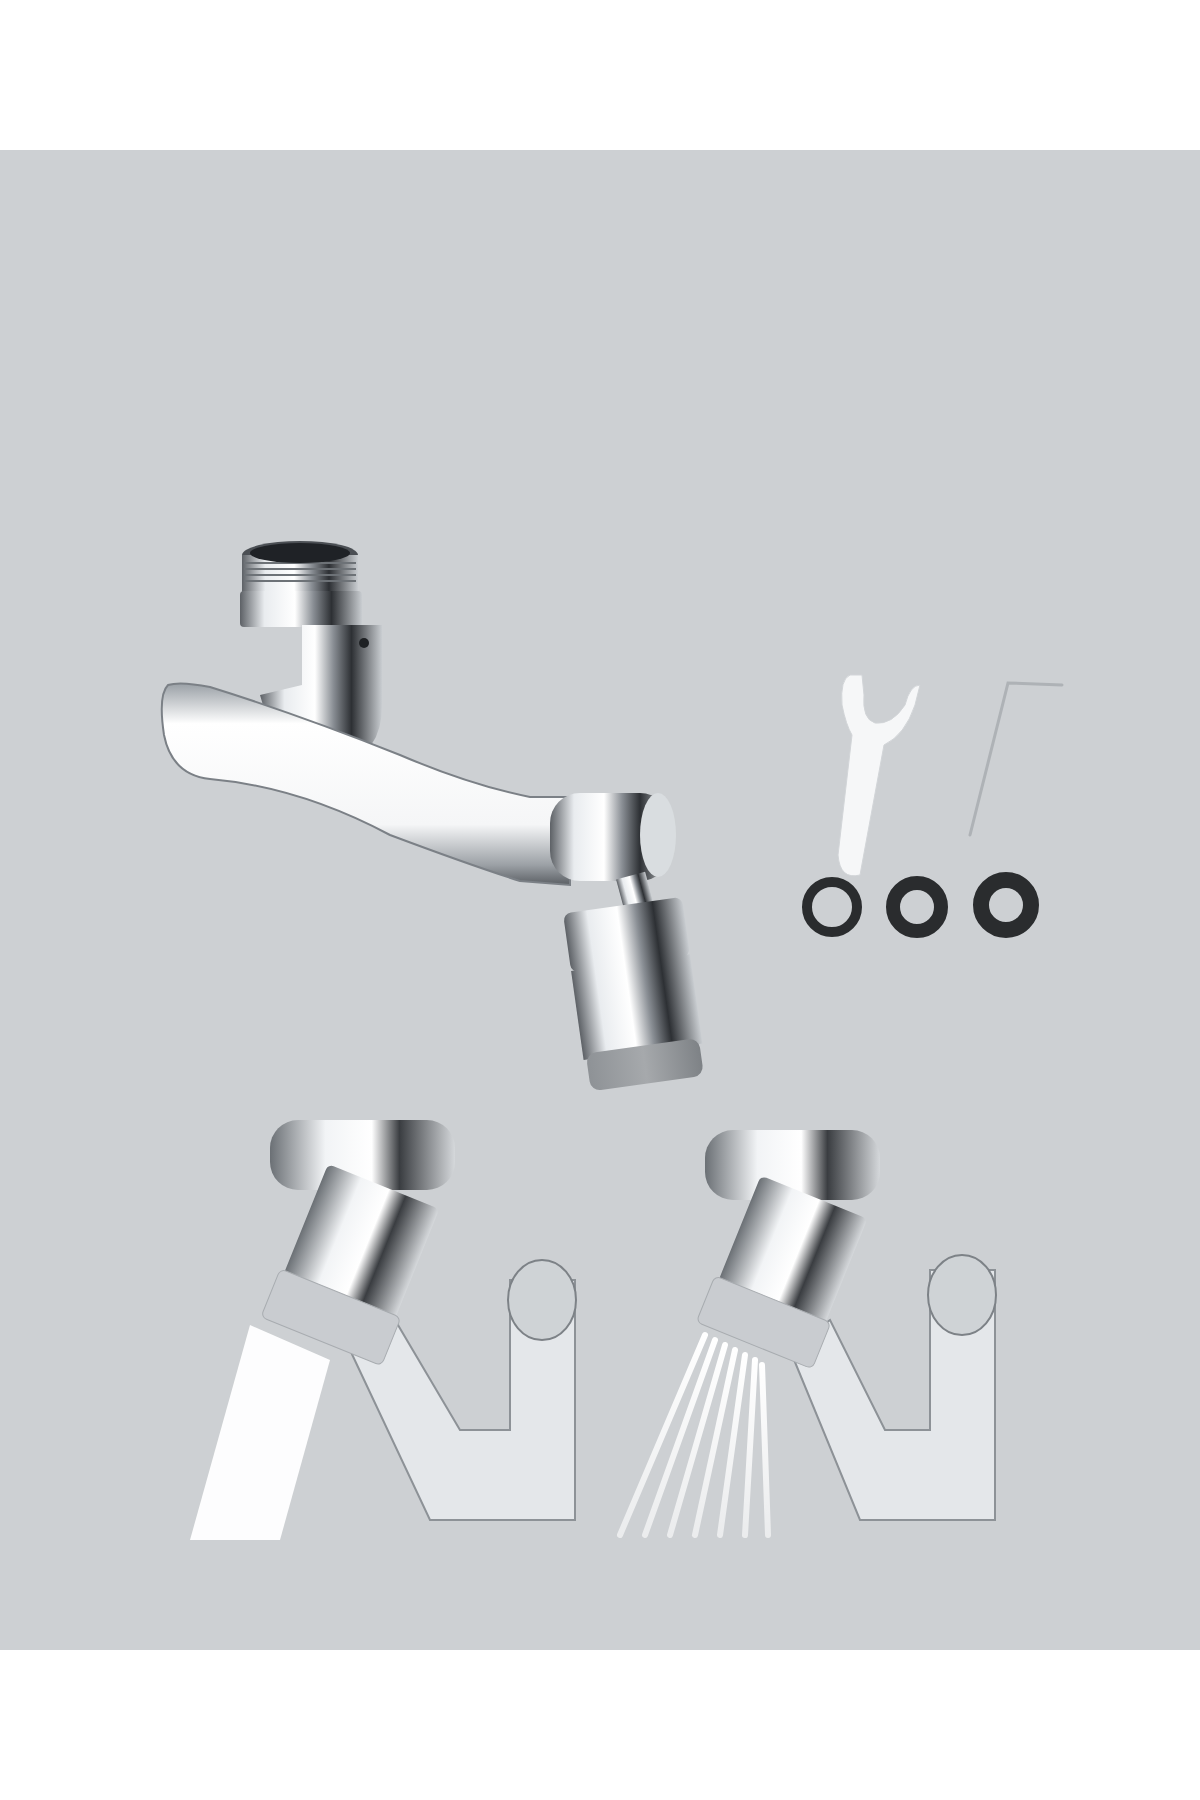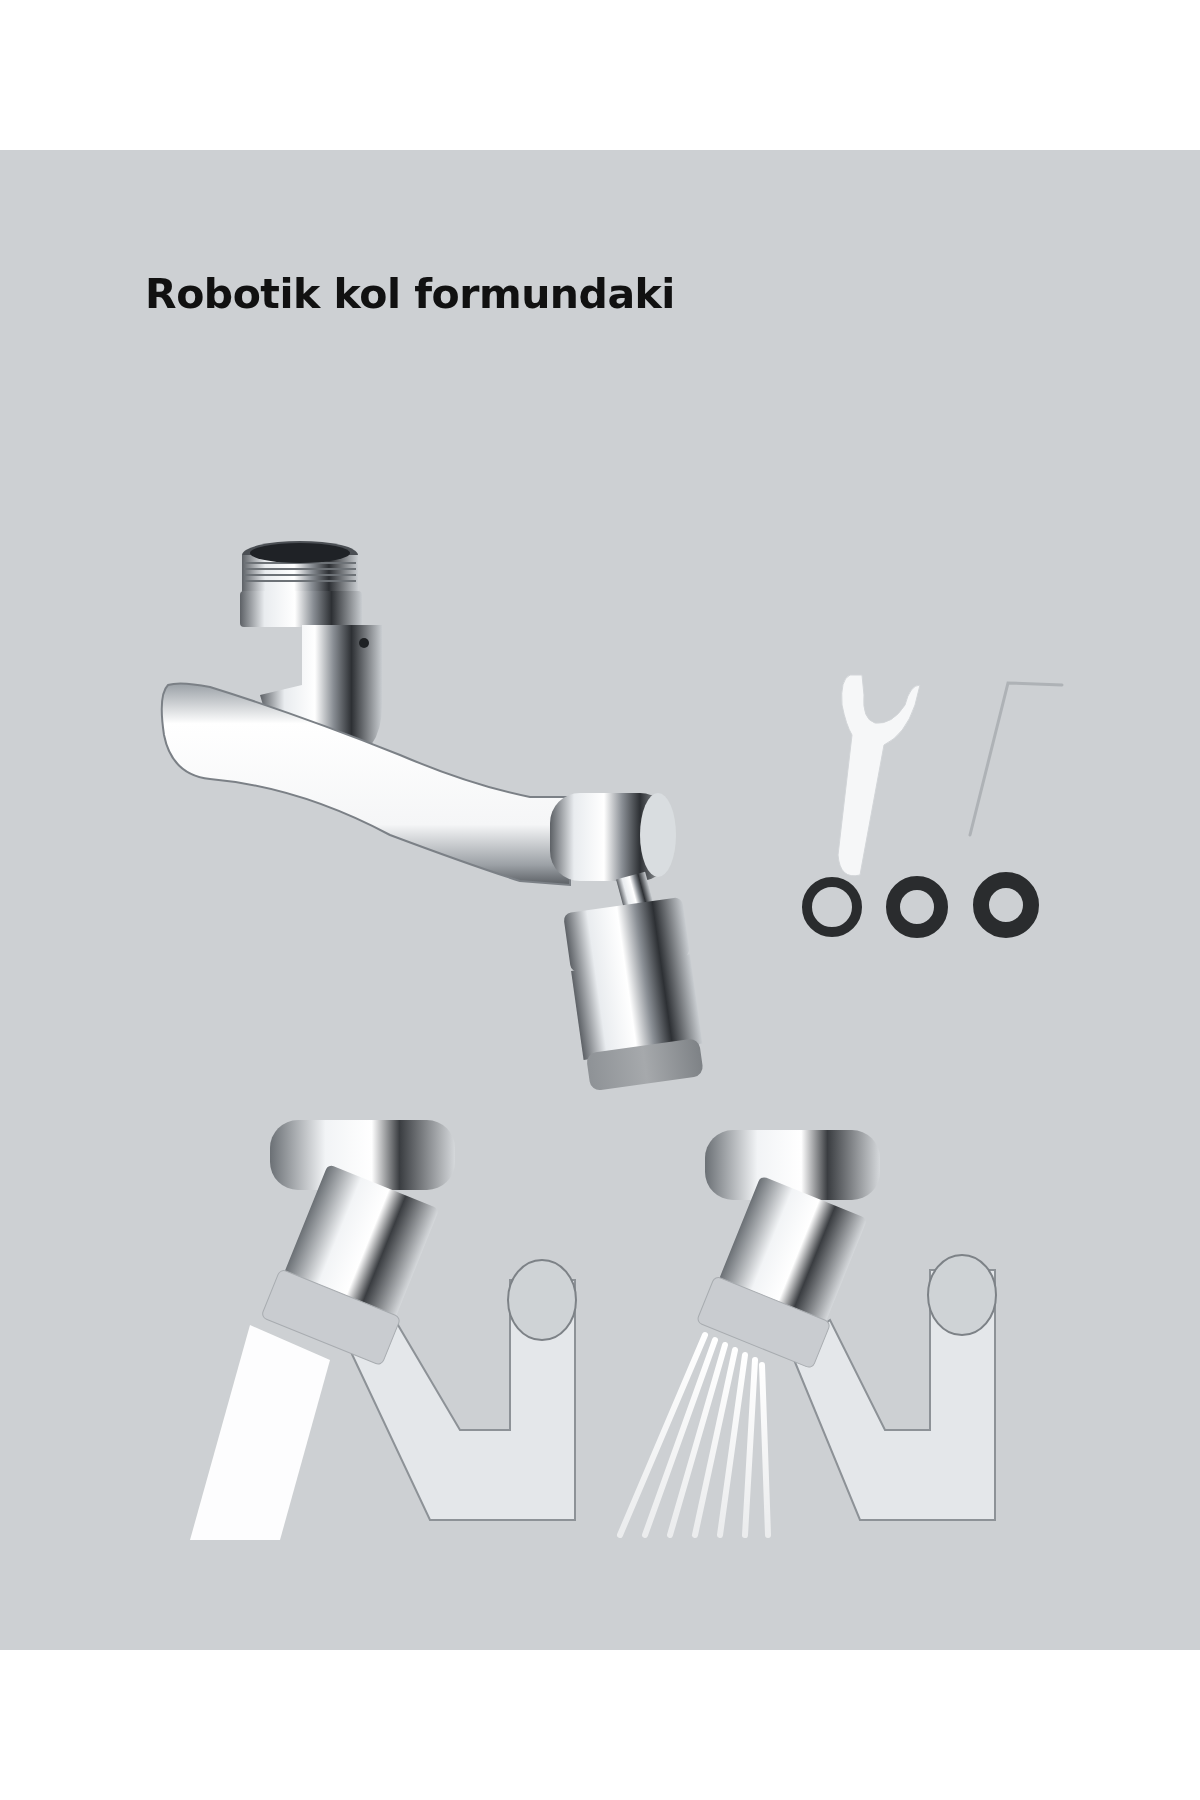--- a/index.html
+++ b/index.html
@@ -16,21 +16,20 @@
   .svg-abs { position:absolute; }
 </style>
 </head>
 <body>
 
 <div class="top-white"></div>
 
 <div class="panel">
 
   <div class="headline">
-    <span>Robotik kol formundaki</span>
   </div>
 
   <svg class="svg-abs" style="left:150px; top:385px;" width="660" height="560" viewBox="0 0 660 560">
     <defs>
       <linearGradient id="chromeV" x1="0" y1="0" x2="1" y2="0">
         <stop offset="0" stop-color="#5d6166"></stop>
         <stop offset="0.2" stop-color="#e9ecef"></stop>
         <stop offset="0.45" stop-color="#ffffff"></stop>
         <stop offset="0.6" stop-color="#8a8f95"></stop>
         <stop offset="0.75" stop-color="#2d3034"></stop>

